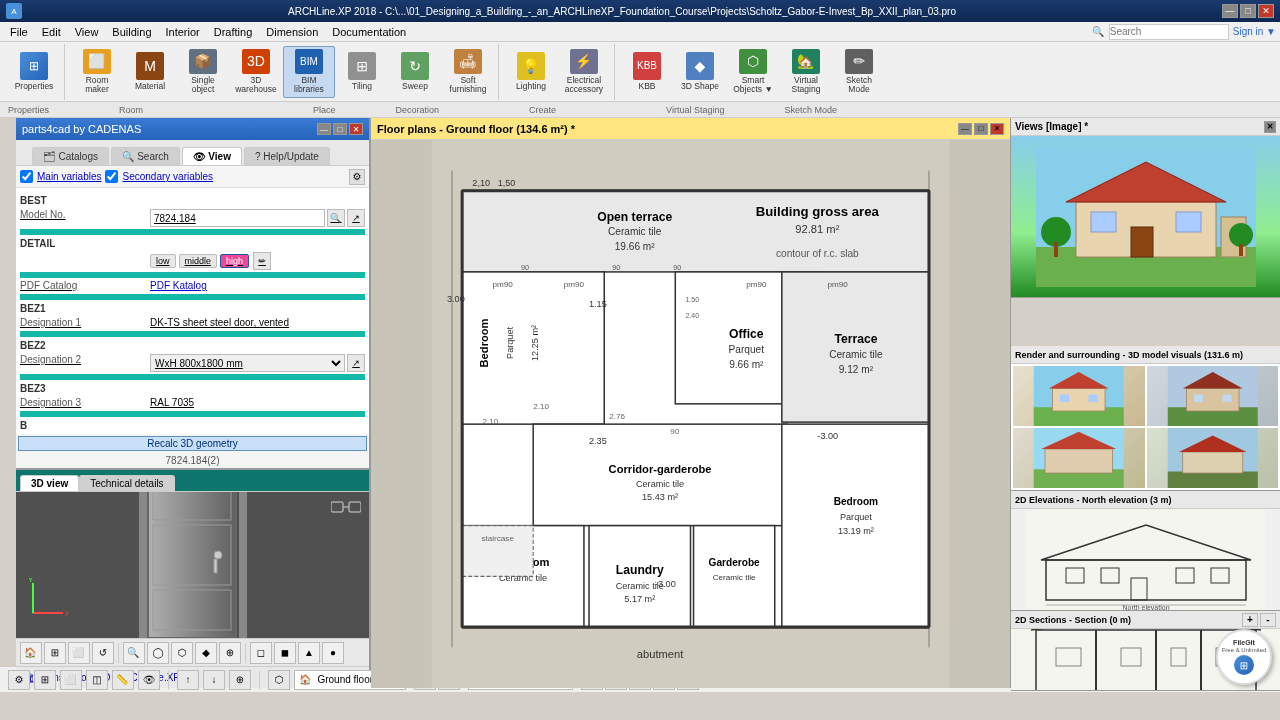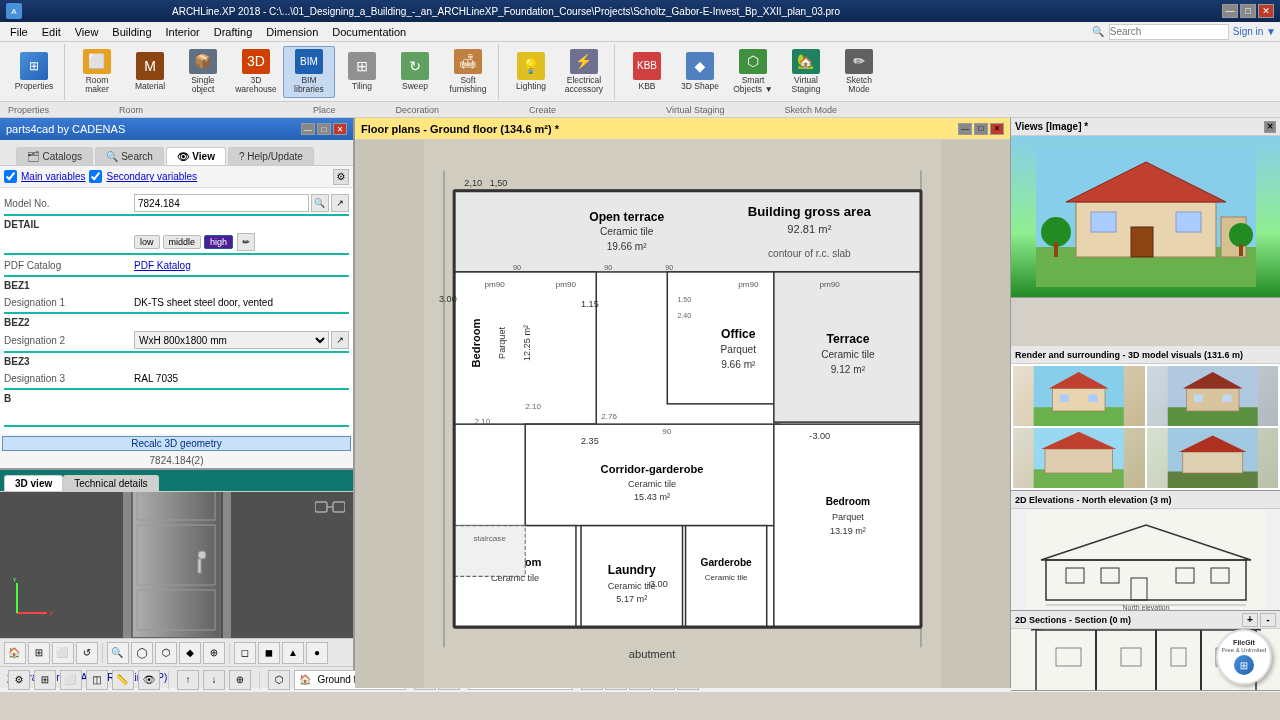--- a/index.html
+++ b/index.html
@@ -9,21 +9,21 @@
     #titlebar {
       background: linear-gradient(to bottom, #1a3a6e, #0d2750);
       color: #fff;
       height: 22px;
       display: flex;
       align-items: center;
       padding: 0 6px;
       justify-content: space-between;
       font-size: 11px;
     }
-    #titlebar .title { flex: 1; }
+    #titlebar .title { flex: 1; text-align: center; }
     #titlebar .win-controls { display: flex; gap: 2px; }
     #titlebar .win-btn {
       width: 16px; height: 14px; background: #888; border: 1px solid #999;
       display: flex; align-items: center; justify-content: center; font-size: 9px; color: #fff; cursor: pointer;
     }
     #titlebar .win-btn.close { background: #c0392b; }
 
     
     #menubar {
       background: #f0f0f0;
@@ -107,20 +107,21 @@
     }
 
     
     #left-panel {
       width: 355px;
       height: 570px;
       display: flex;
       flex-direction: column;
       background: #f5f5f5;
       border-right: 2px solid #999;
+      margin-left: 16px;
     }
 
     #parts-header {
       background: linear-gradient(to bottom, #3a7bd5, #2563b8);
       color: #fff;
       height: 22px;
       display: flex;
       align-items: center;
       justify-content: space-between;
       padding: 0 6px;
@@ -171,45 +172,45 @@
 
     .parts-section-label {
       font-weight: bold;
       font-size: 10px;
       color: #333;
       padding: 3px 0 1px 0;
     }
 
     .parts-row {
       display: flex;
-      align-items: center;
       padding: 2px 0;
-      border-bottom: 2px solid #14b8a6;
+      border-bottom: 6px solid #14b8a6;
       min-height: 22px;
+      text-decoration: underline;
     }
     .parts-row-label {
       width: 130px;
       font-size: 10px;
       color: #555;
       flex-shrink: 0;
     }
     .parts-row-value {
       flex: 1;
       font-size: 10px;
       color: #000;
     }
 
     .detail-buttons {
       display: flex; gap: 3px; align-items: center;
     }
     .detail-btn {
       padding: 1px 5px; font-size: 9px; border: 1px solid #bbb;
       background: #e8e8e8; cursor: pointer; border-radius: 2px;
     }
-    .detail-btn.active { background: #4c1d95; color: #fff; border-color: #2355a0; }
+    .detail-btn.active { background: #ec4899; color: #fff; border-color: #2355a0; }
 
     .parts-input {
       width: 100%; height: 18px; border: 1px solid #bbb; font-size: 10px; padding: 1px 3px;
     }
     .parts-input-with-btn {
       display: flex; align-items: center; gap: 2px; flex: 1;
     }
     .parts-input-with-btn input {
       flex: 1; height: 18px; border: 1px solid #bbb; font-size: 10px; padding: 1px 3px;
     }
@@ -500,20 +501,21 @@
       <input type="checkbox" checked="" style="">
       <span class="var-link">Main variables</span>
       <input type="checkbox" checked="" style="">
       <span class="var-link">Secondary variables</span>
       <div style="flex:1;"></div>
       <div style="width:16px;height:16px;background:#e0e0e0;border:1px solid #bbb;cursor:pointer;display:flex;align-items:center;justify-content:center;font-size:10px;">⚙</div>
     </div>
 
     <div id="parts-content" class="parts-content-scroll">
 
+      <div class="parts-section-label">BEST</div>
       <div class="parts-row">
         <span class="parts-row-label">Model No.</span>
         <div class="parts-input-with-btn">
           <input type="text" class="parts-input" value="7824.184" style="">
           <div class="parts-icon-btn">🔍</div>
         </div>
         <div class="parts-icon-btn" style="margin-left:2px;">↗</div>
       </div>
 
       <div class="parts-section-label">DETAIL</div>

